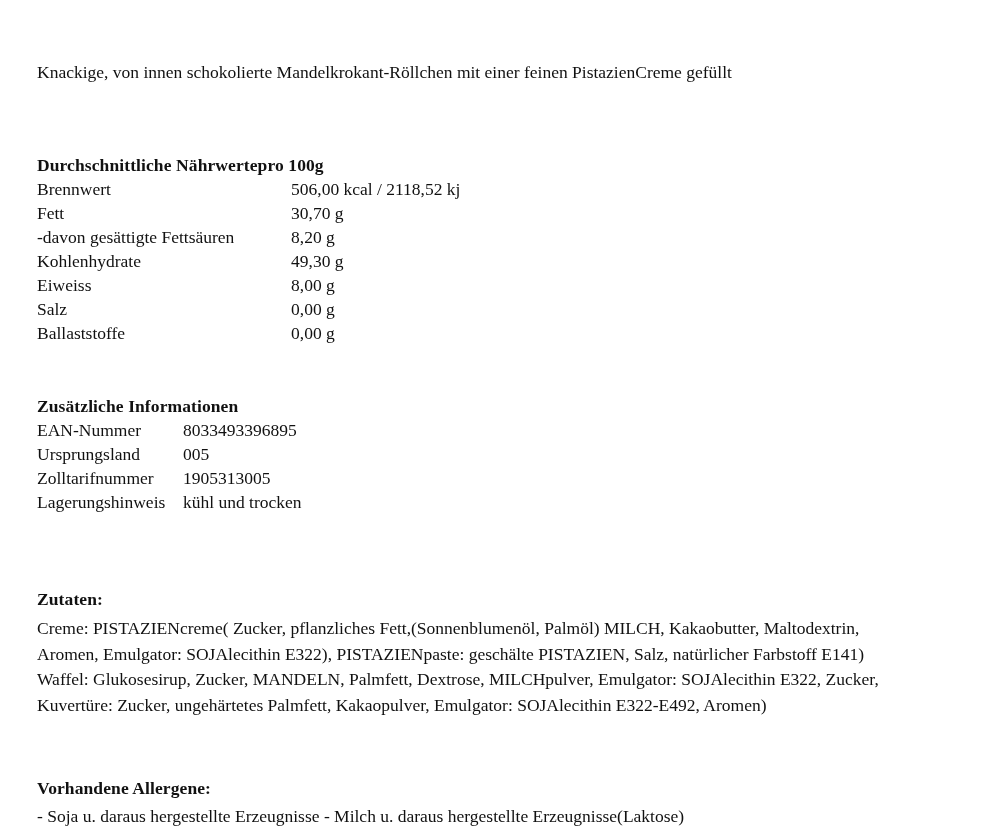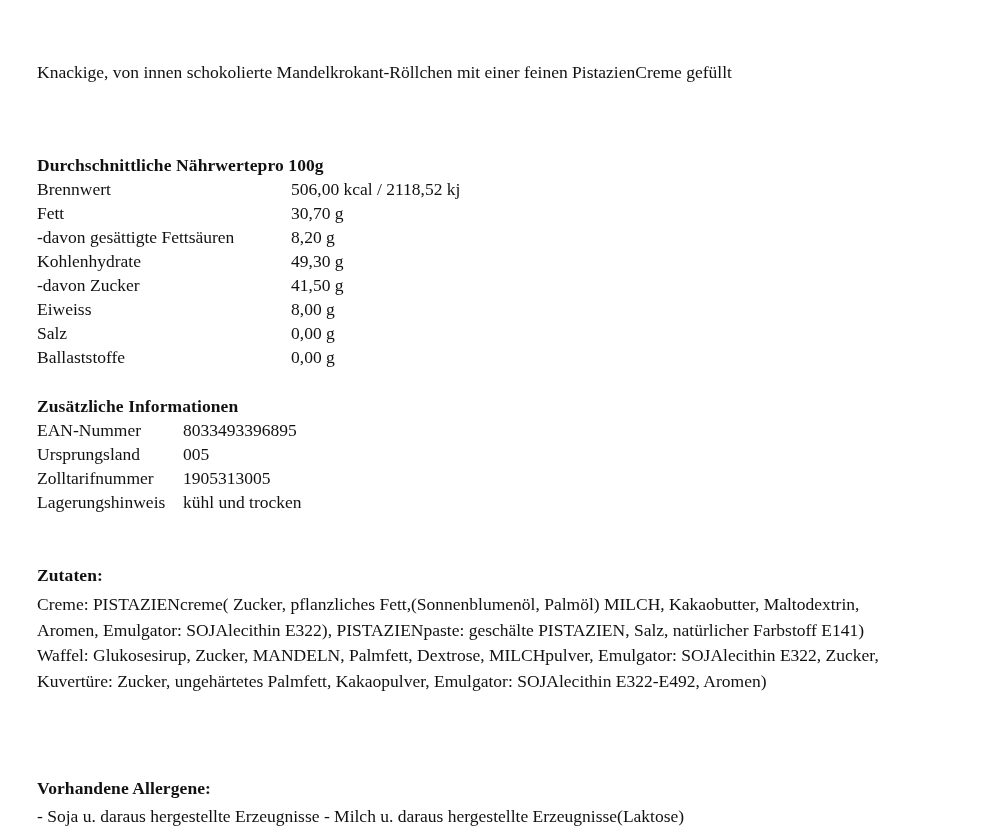--- a/index.html
+++ b/index.html
@@ -105,21 +105,21 @@
   
   .info-table tr.joined td.label {
     min-width: 0;
     padding-right: 0;
     font-family: Liberation Serif, serif;
   }
 
   
   .ingredients-block {
     left: 37px;
-    top: 563px;
+    top: 587px;
     width: 872px;
   }
   .ingredients-body {
     font-size: 17.5px;
     line-height: 25.6px;
     text-align: left;
     margin-top: 5px;
   }
 
   
@@ -155,24 +155,20 @@
           <td class="label">Fett</td>
           <td class="value">30,70 g</td>
         </tr>
         <tr>
           <td class="label">-davon gesättigte Fettsäuren</td>
           <td class="value">8,20 g</td>
         </tr>
         <tr>
           <td class="label">Kohlenhydrate</td>
           <td class="value">49,30 g</td>
-        </tr>
-        <tr>
-          <td class="label">-davon Zucker</td>
-          <td class="value">41,50 g</td>
         </tr>
         <tr>
           <td class="label">Eiweiss</td>
           <td class="value">8,00 g</td>
         </tr>
         <tr>
           <td class="label">Salz</td>
           <td class="value">0,00 g</td>
         </tr>
         <tr>

